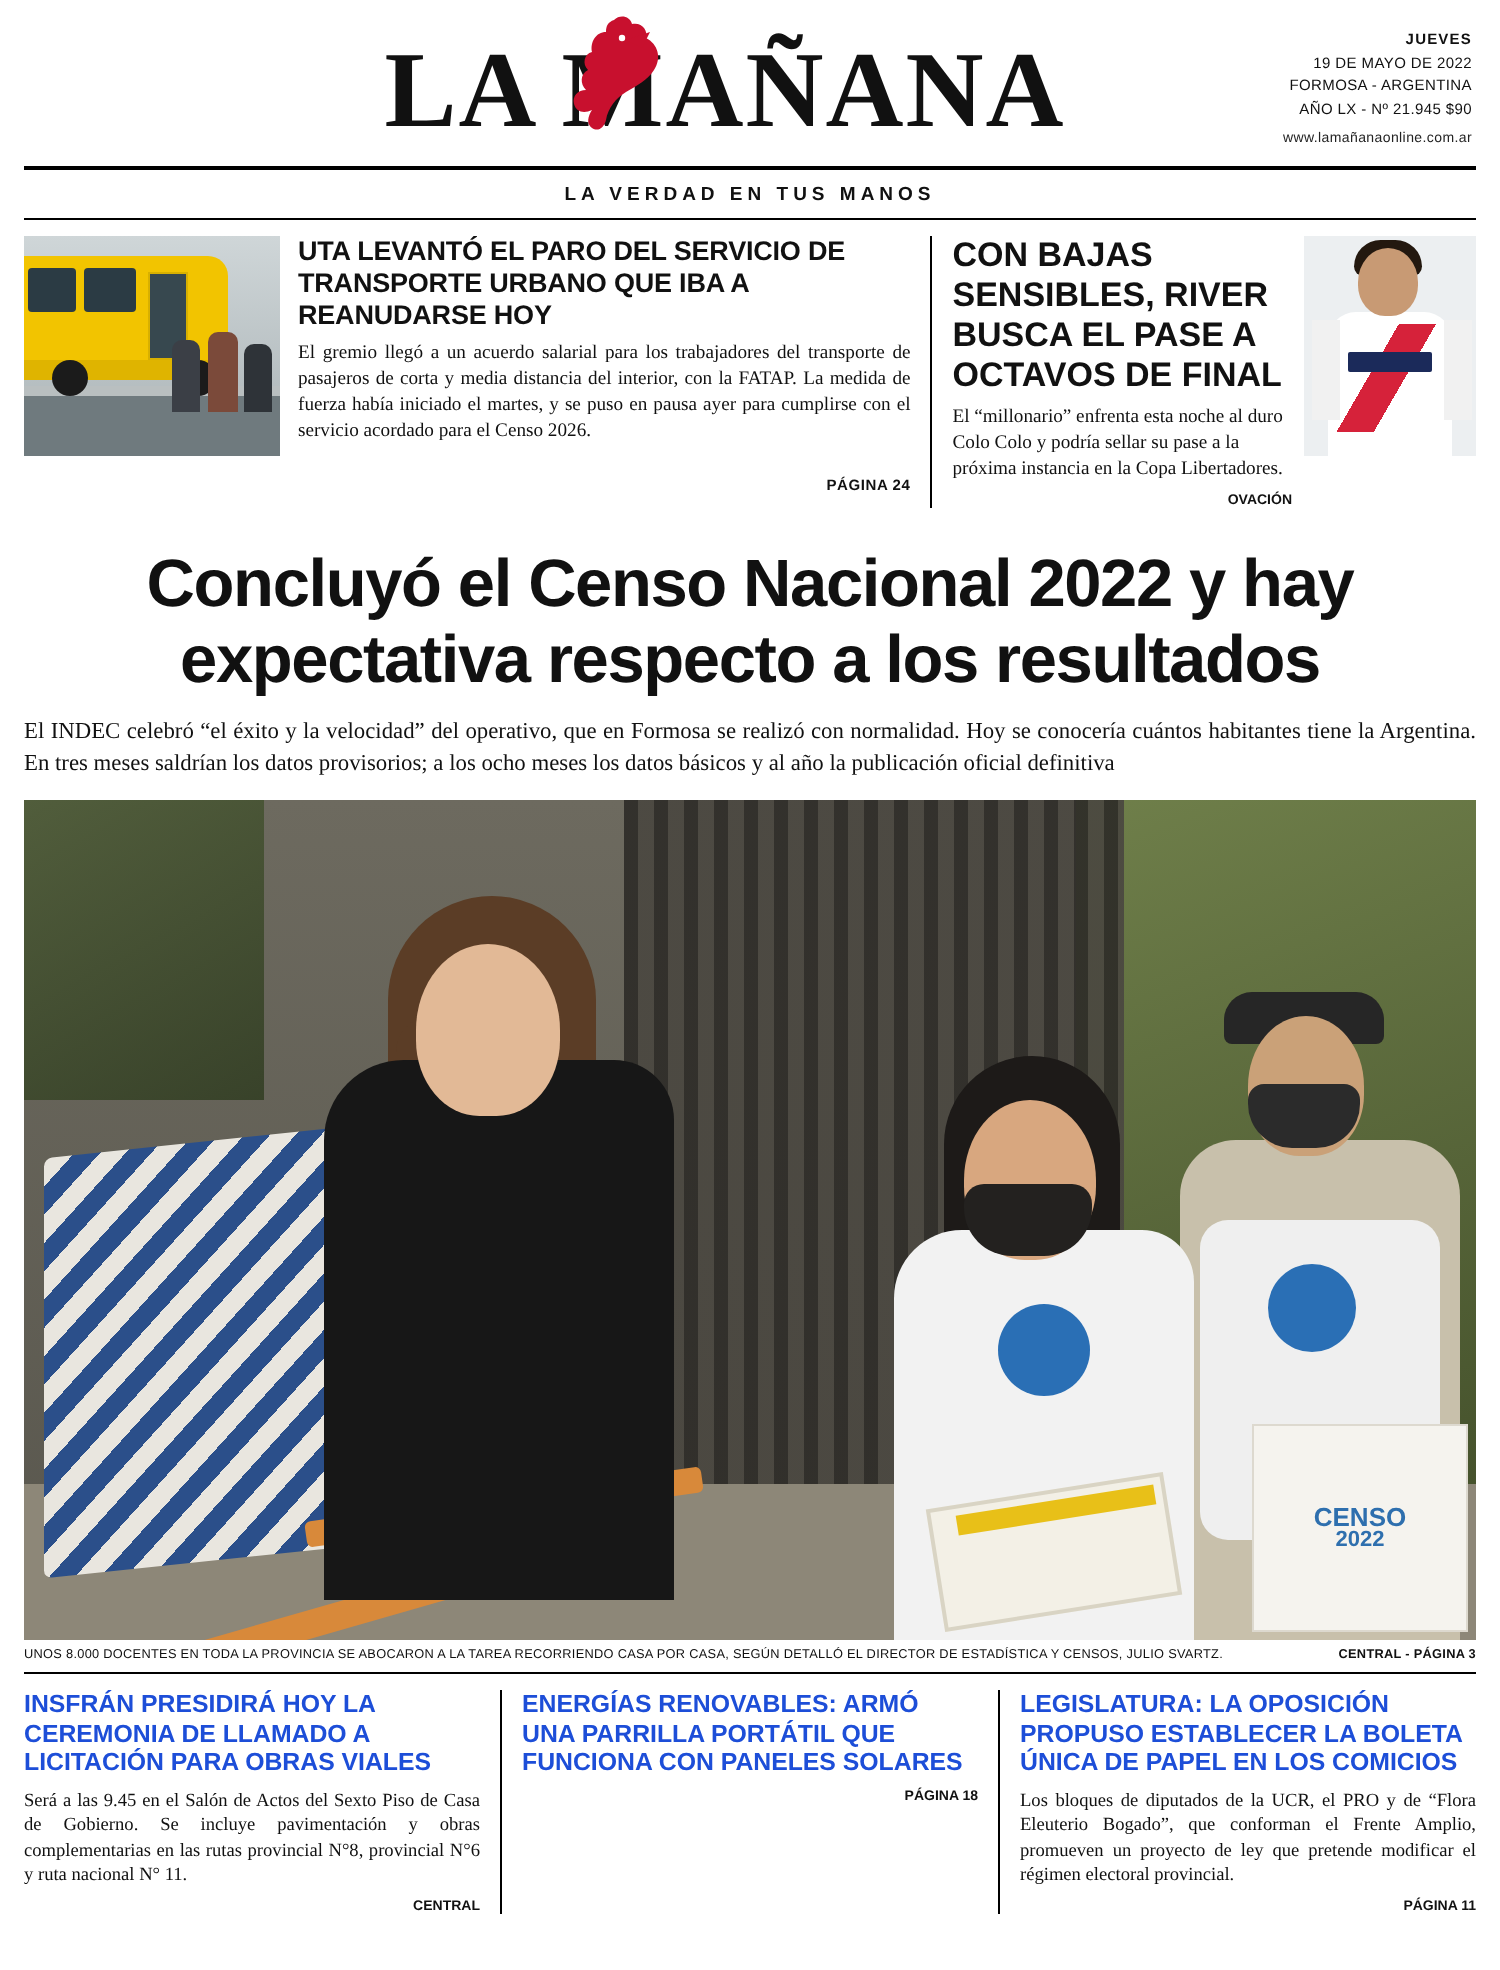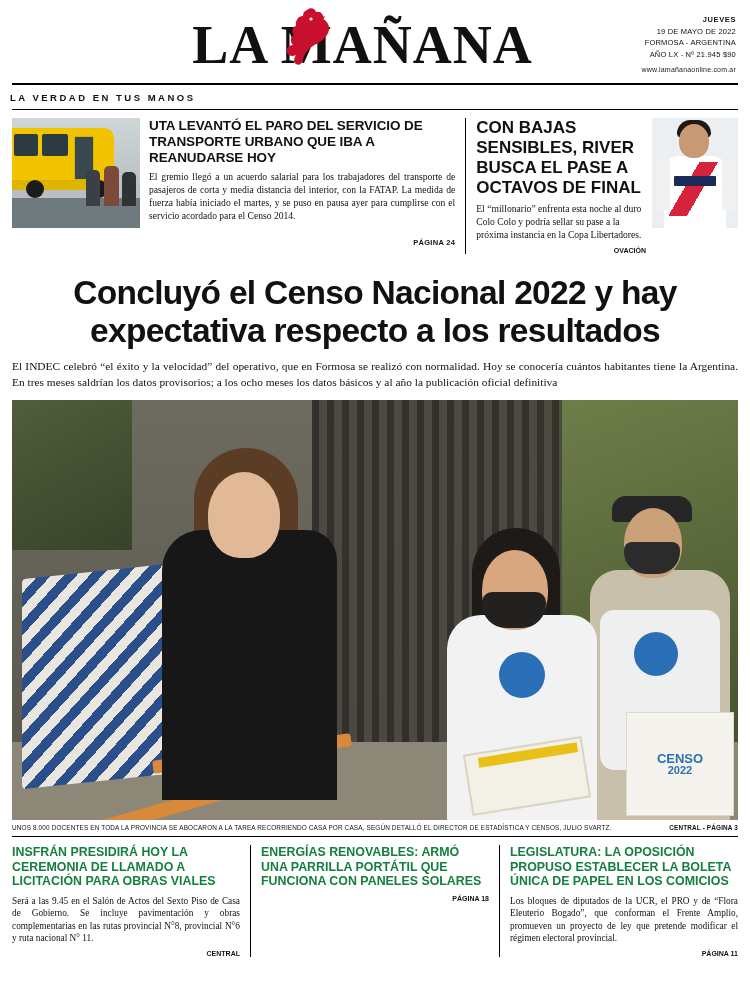--- a/index.html
+++ b/index.html
@@ -54,20 +54,21 @@
     font-size: 7.5px;
     line-height: 1.55;
     letter-spacing: .2px;
     color: #111;
   }
   .masthead-right .day { font-weight: bold; letter-spacing: .6px; }
   .masthead-right .site { margin-top: 4px; font-size: 7px; color: #222; }
 
   .rule-thick { border-top: 2.5px solid #000; margin: 4px 2px 0 2px; }
   .slogan {
+    text-align: center;
     font-family: "Liberation Sans", sans-serif;
     font-size: 9.5px;
     font-weight: bold;
     letter-spacing: 2.5px;
     padding: 7px 0 6px 0;
   }
   .rule-thin { border-top: 1px solid #000; margin: 0 2px; }
 
   
   .teasers {
@@ -261,21 +262,21 @@
     gap: 10px;
   }
   .bcol { flex: 1; }
   .bcol-sep { width: 1px; background: #000; }
   .bhead {
     font-family: "Liberation Sans", sans-serif;
     font-weight: bold;
     font-size: 12.4px;
     line-height: 1.17;
     text-transform: uppercase;
-    color: #15803d;
+    color: #1d4ed8;
     margin-bottom: 6px;
   }
   .bbody {
     font-family: "Liberation Serif", serif;
     font-size: 9.3px;
     line-height: 1.35;
     text-align: justify;
   }
   .bpage {
     font-family: "Liberation Sans", sans-serif;
@@ -329,21 +330,21 @@
         <div class="bus-window" style="left:30px;top:16px;width:26px;height:22px;"></div>
         <div class="bus-door"></div>
         <div class="bus-wheel" style="left:14px;"></div>
         <div class="bus-wheel" style="left:78px;"></div>
         <div class="ped" style="left:74px;width:14px;height:36px;background:#3b3f46;"></div>
         <div class="ped" style="left:92px;width:15px;height:40px;background:#7b4a3a;"></div>
         <div class="ped" style="left:110px;width:14px;height:34px;background:#2e3338;"></div>
       </div>
       <div class="teaser-text">
         <div class="teaser-head">UTA LEVANTÓ EL PARO DEL SERVICIO DE TRANSPORTE URBANO QUE IBA A REANUDARSE HOY</div>
-        <div class="teaser-body">El gremio llegó a un acuerdo salarial para los trabajadores del transporte de pasajeros de corta y media distancia del interior, con la FATAP. La medida de fuerza había iniciado el martes, y se puso en pausa ayer para cumplirse con el servicio acordado para el Censo 2014.</div>
+        <div class="teaser-body">El gremio llegó a un acuerdo salarial para los trabajadores del transporte de pasajeros de corta y media distancia del interior, con la FATAP. La medida de fuerza había iniciado el martes, y se puso en pausa ayer para cumplirse con el servicio acordado para el Censo 2026.</div>
         <div class="teaser-page">PÁGINA 24</div>
       </div>
     </div>
 
     <div class="divider-v"></div>
 
     <div class="teaser-right">
       <div class="teaser-text-r">
         <div class="teaser-head-r">CON BAJAS SENSIBLES, RIVER BUSCA EL PASE A OCTAVOS DE FINAL</div>
         <div class="teaser-body-r">El “millonario” enfrenta esta noche al duro  Colo Colo y podría sellar su pase a la próxima instancia en la Copa Libertadores.</div>

